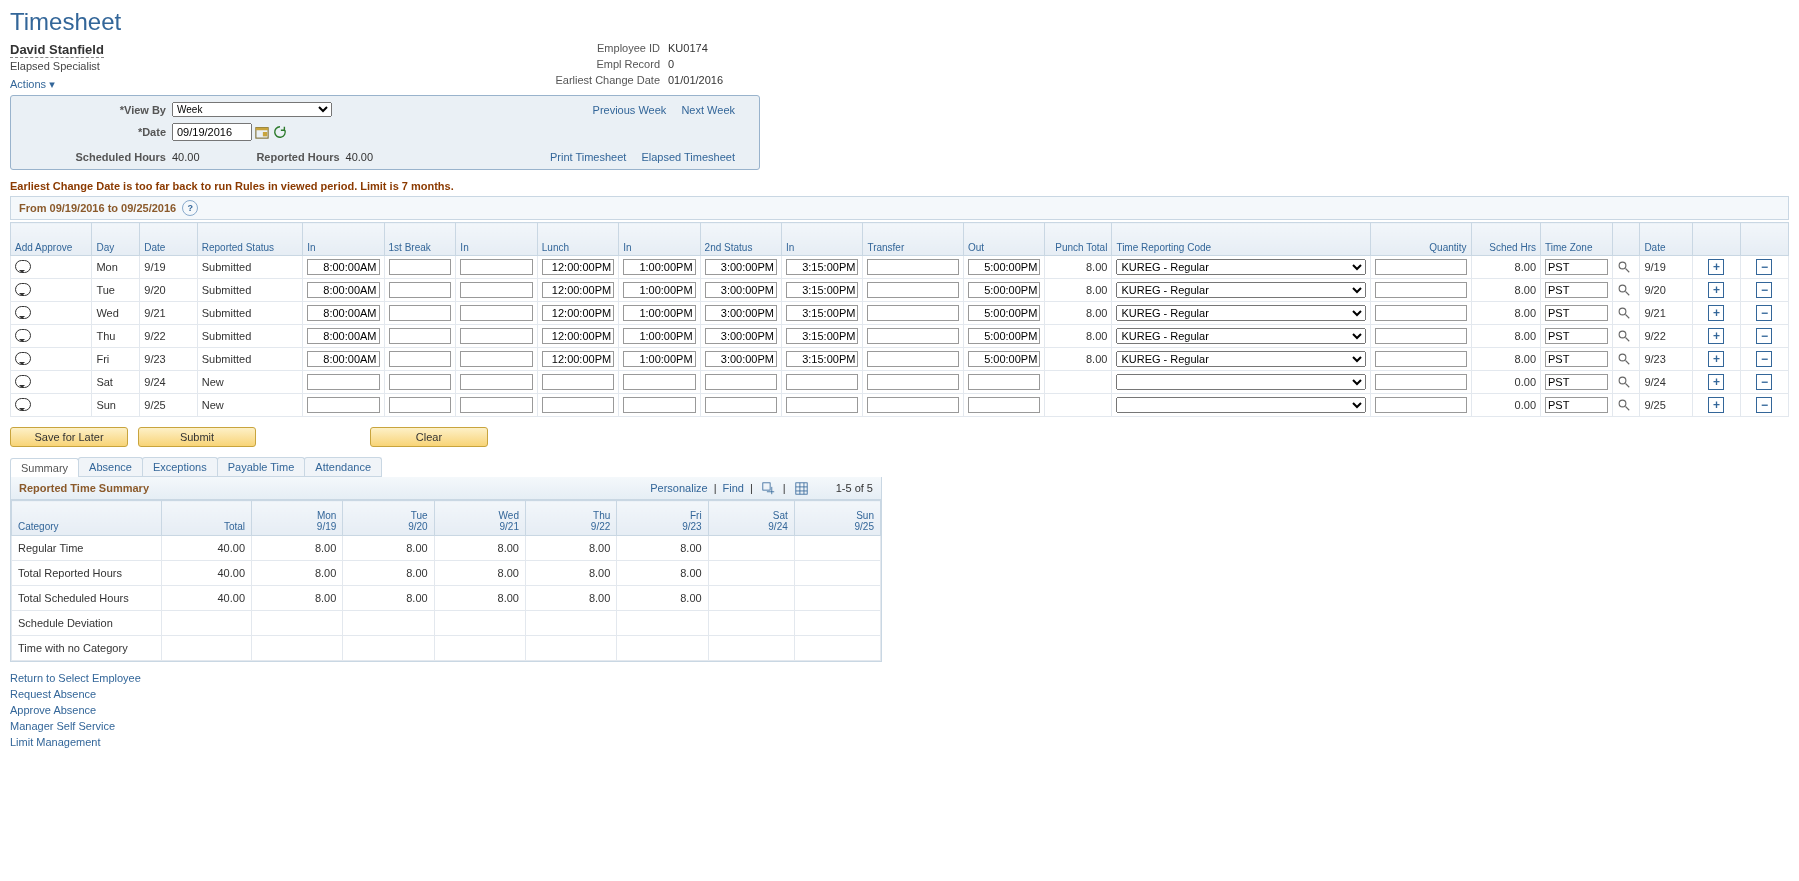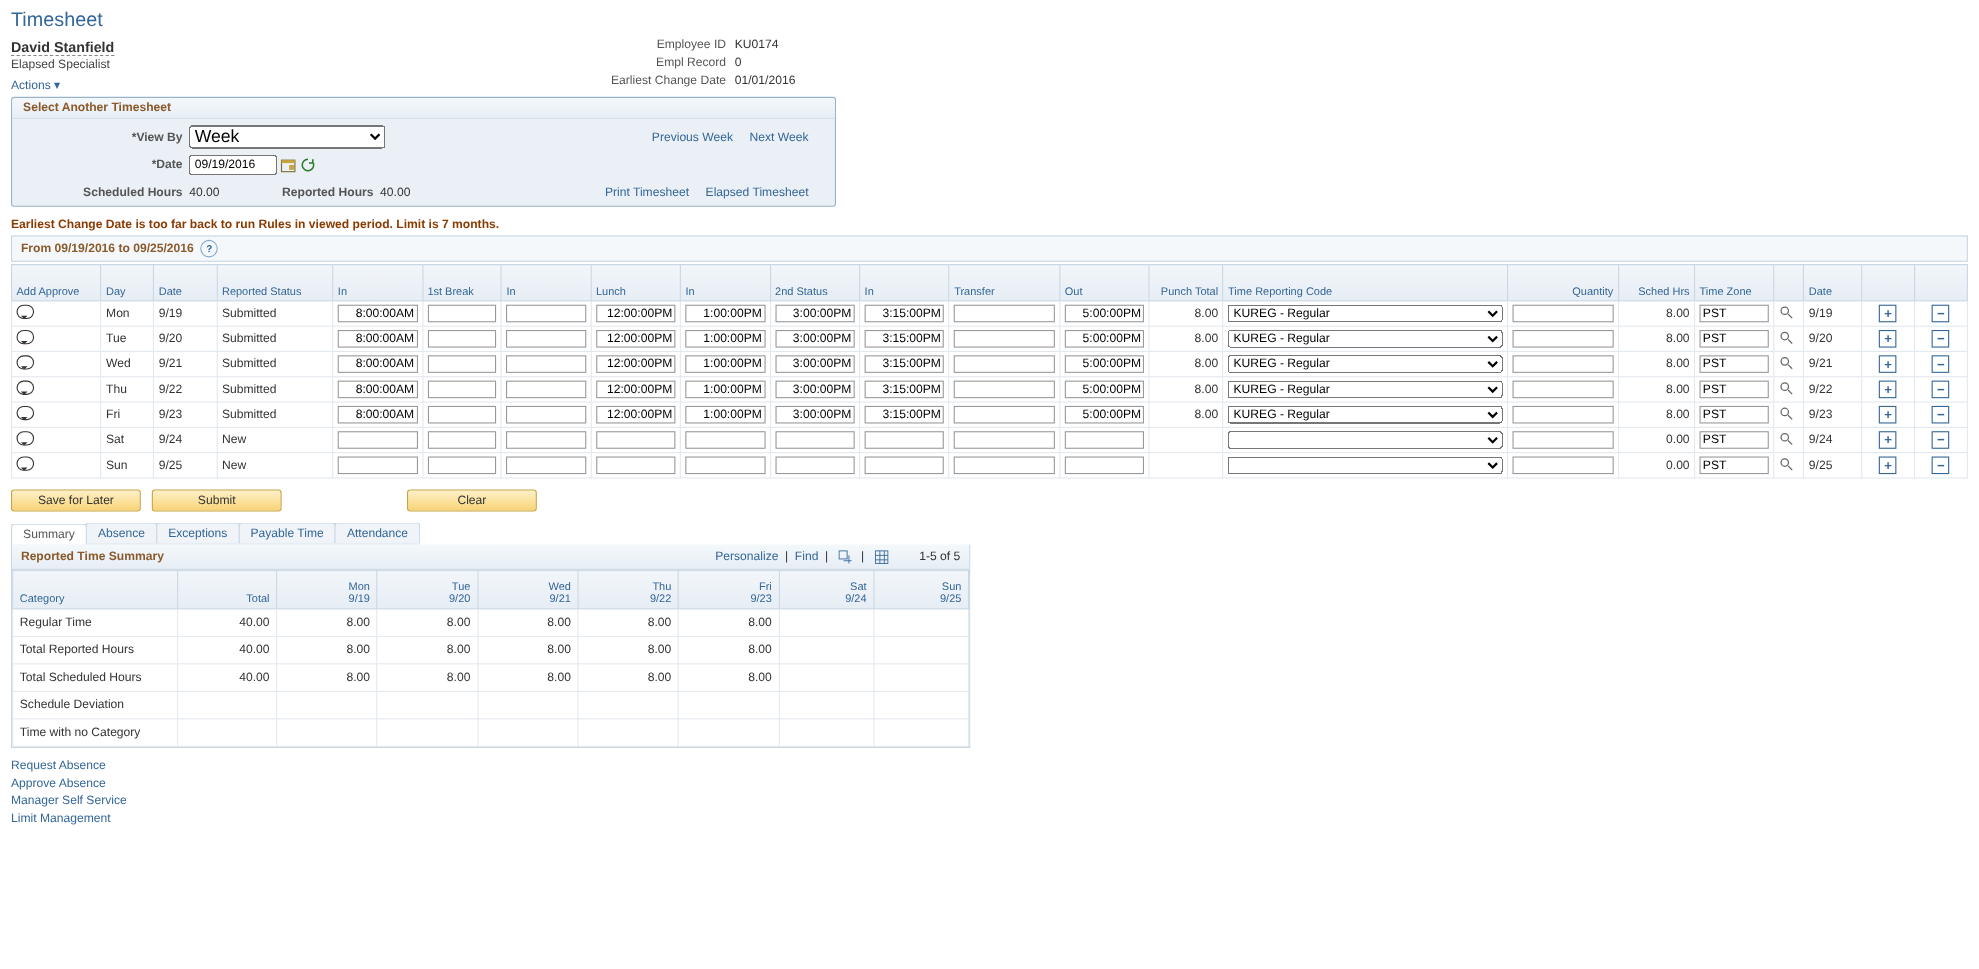--- a/index.html
+++ b/index.html
@@ -4,41 +4,41 @@
 <style>
   body{
     margin:0;
     padding:8px 10px;
     font-family:Arial,Helvetica,sans-serif;
     font-size:11px;
     color:#333;
     background:#fff;
   }
   a{color:#336699;text-decoration:none}
-  .page-title{color:#336699;font-size:18px;margin:0 0 6px 0;font-weight:normal}
+  .page-title{color:#336699;font-size:24px;margin:0 0 6px 0;font-weight:normal}
   .emp-header{display:flex;gap:40px}
   .emp-left{width:480px}
   .emp-name{border-bottom:1px dashed #888;display:inline-block;font-weight:bold;font-size:13px;color:#333}
   .emp-title{color:#444;margin-top:2px}
   .emp-right div{display:flex;margin-bottom:4px}
   .emp-right .lbl{width:130px;text-align:right;padding-right:8px;color:#555}
   .actions{margin-top:6px;color:#336699;cursor:pointer;display:inline-block}
   .sel-box{
     border:1px solid #99b3cc;background:#eaf0f5;border-radius:3px;
     width:748px;margin-top:4px;padding:0 0 6px 0;
   }
   .sel-title{
     background:linear-gradient(#f4f8fb,#e6eef5);
     border-bottom:1px solid #c9d7e3;
     color:#8b5a2b;font-weight:bold;
     padding:3px 10px;border-radius:3px 3px 0 0;
   }
   .sel-row{display:flex;align-items:center;margin-top:6px}
   .sel-lbl{width:155px;text-align:right;padding-right:6px;color:#555;font-weight:bold}
-  .sel-row select{width:178px;font-size:16px}
+  .sel-row select{width:160px;font-size:10px}
   .sel-row input[type=text]{width:70px;font-size:11px;padding:1px 3px}
   .icon-btn{display:inline-flex;align-items:center;justify-content:center;width:16px;height:16px;cursor:pointer;vertical-align:middle;margin-left:2px}
   .links-right{margin-left:auto;padding-right:24px}
   .links-right a{margin-left:12px}
   .sel-stats{display:flex;margin-top:10px}
   .sel-stats .pair{display:flex;align-items:center}
   .sel-stats .lbl{width:155px;text-align:right;padding-right:6px;font-weight:bold;color:#555}
   .warn{color:#8b3a00;font-weight:bold;margin:10px 0 4px 0}
 
   .range-bar{
@@ -133,21 +133,20 @@
         <span>0</span>
       </div>
     <div>
         <span class="lbl">Earliest Change Date</span>
         <span>01/01/2016</span>
       </div>
   </div>
 </div>
 
 <div class="sel-box">
-  <div class="sel-title">Select Another Timesheet</div>
   <div class="sel-row">
     <span class="sel-lbl">*View By</span>
     <select><option>Week</option></select>
     <div class="links-right">
       <a href="#">Previous Week</a>
       <a href="#">Next Week</a>
     </div>
   </div>
   <div class="sel-row">
     <span class="sel-lbl">*Date</span>
@@ -565,17 +564,18 @@
           <td></td>
           <td></td>
           <td></td>
           <td></td>
         </tr>
       </tbody>
   </table>
 </div>
 
 <div class="bottom-links" id="bottom-links">
+    <a href="#">Return to Select Employee</a>
     <a href="#">Request Absence</a>
     <a href="#">Approve Absence</a>
     <a href="#">Manager Self Service</a>
     <a href="#">Limit Management</a>
   </div>
 
 </body></html>

